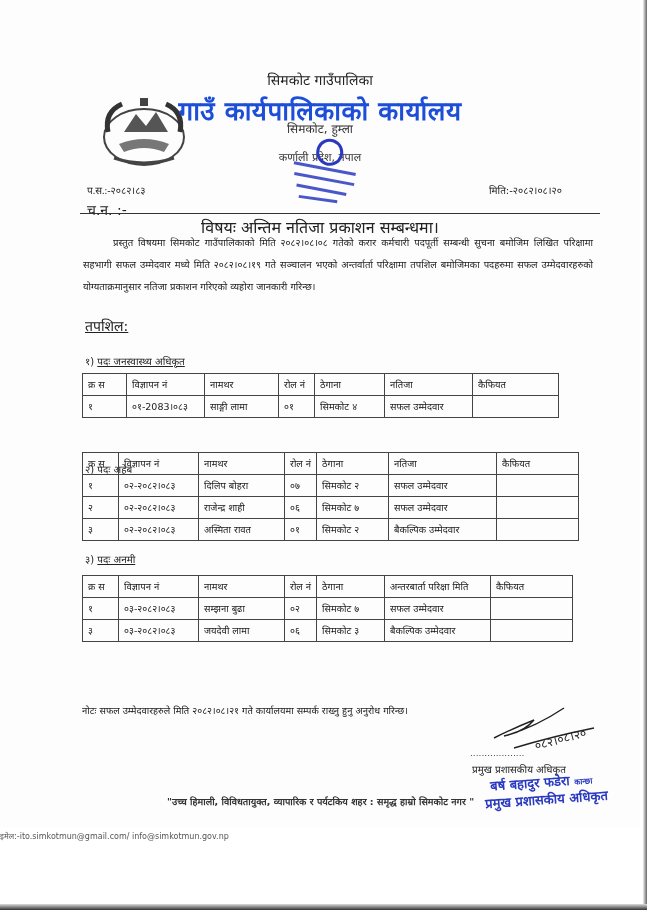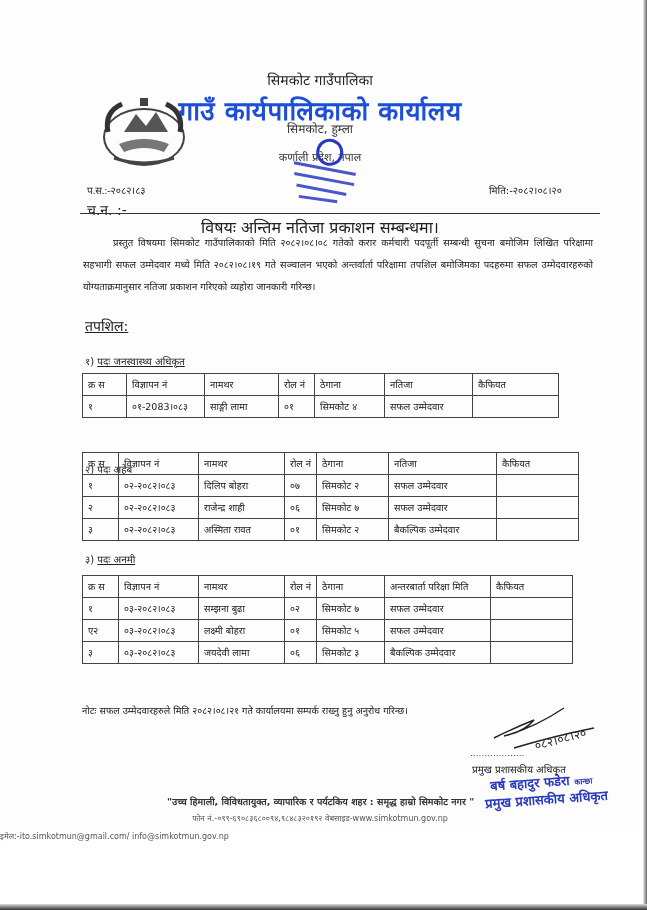--- a/index.html
+++ b/index.html
@@ -191,29 +191,20 @@
     <tr>
       <td>१</td>
       <td>०३-२०८२।०८३</td>
       <td>सम्झना बुढा</td>
       <td>०२</td>
       <td>सिमकोट ७</td>
       <td>सफल उम्मेदवार</td>
       <td></td>
     </tr>
     <tr>
-      <td>ए२</td>
-      <td>०३-२०८२।०८३</td>
-      <td>लक्ष्मी बोहरा</td>
-      <td>०१</td>
-      <td>सिमकोट ५</td>
-      <td>सफल उम्मेदवार</td>
-      <td></td>
-    </tr>
-    <tr>
       <td>३</td>
       <td>०३-२०८२।०८३</td>
       <td>जयदेवी लामा</td>
       <td>०६</td>
       <td>सिमकोट ३</td>
       <td>बैकल्पिक उम्मेदवार</td>
       <td></td>
     </tr>
   </tbody>
     </table>
@@ -227,18 +218,17 @@
   <div class="abs" style="left:470px; top:748px; font-size:9px; color:#444;">...................</div>
 
   <div class="abs sign-title">प्रमुख प्रशासकीय अधिकृत</div>
   <div class="abs sign-stamp1">
     <span>बर्ष बहादुर फडेरा</span>
     <span style="font-size:8px;">कान्छा</span>
   </div>
   <div class="abs sign-stamp2">प्रमुख प्रशासकीय अधिकृत</div>
 
   <div class="abs slogan">"उच्च हिमाली, विविधतायुक्त, व्यापारिक र पर्यटकिय शहर : समृद्ध हाम्रो सिमकोट नगर "</div>
-  <div class="abs phone">फोन नं.-०९९-६९०८३६८००९४,९८४८३२०१९२ वेबसाइड-www.simkotmun.gov.np</div>
   <div class="abs email">इमेल:-ito.simkotmun@gmail.com/  info@simkotmun.gov.np</div>
 </div>
 
 <div class="edge-right"></div>
 <div class="edge-bottom"></div>
 
 </body></html>

